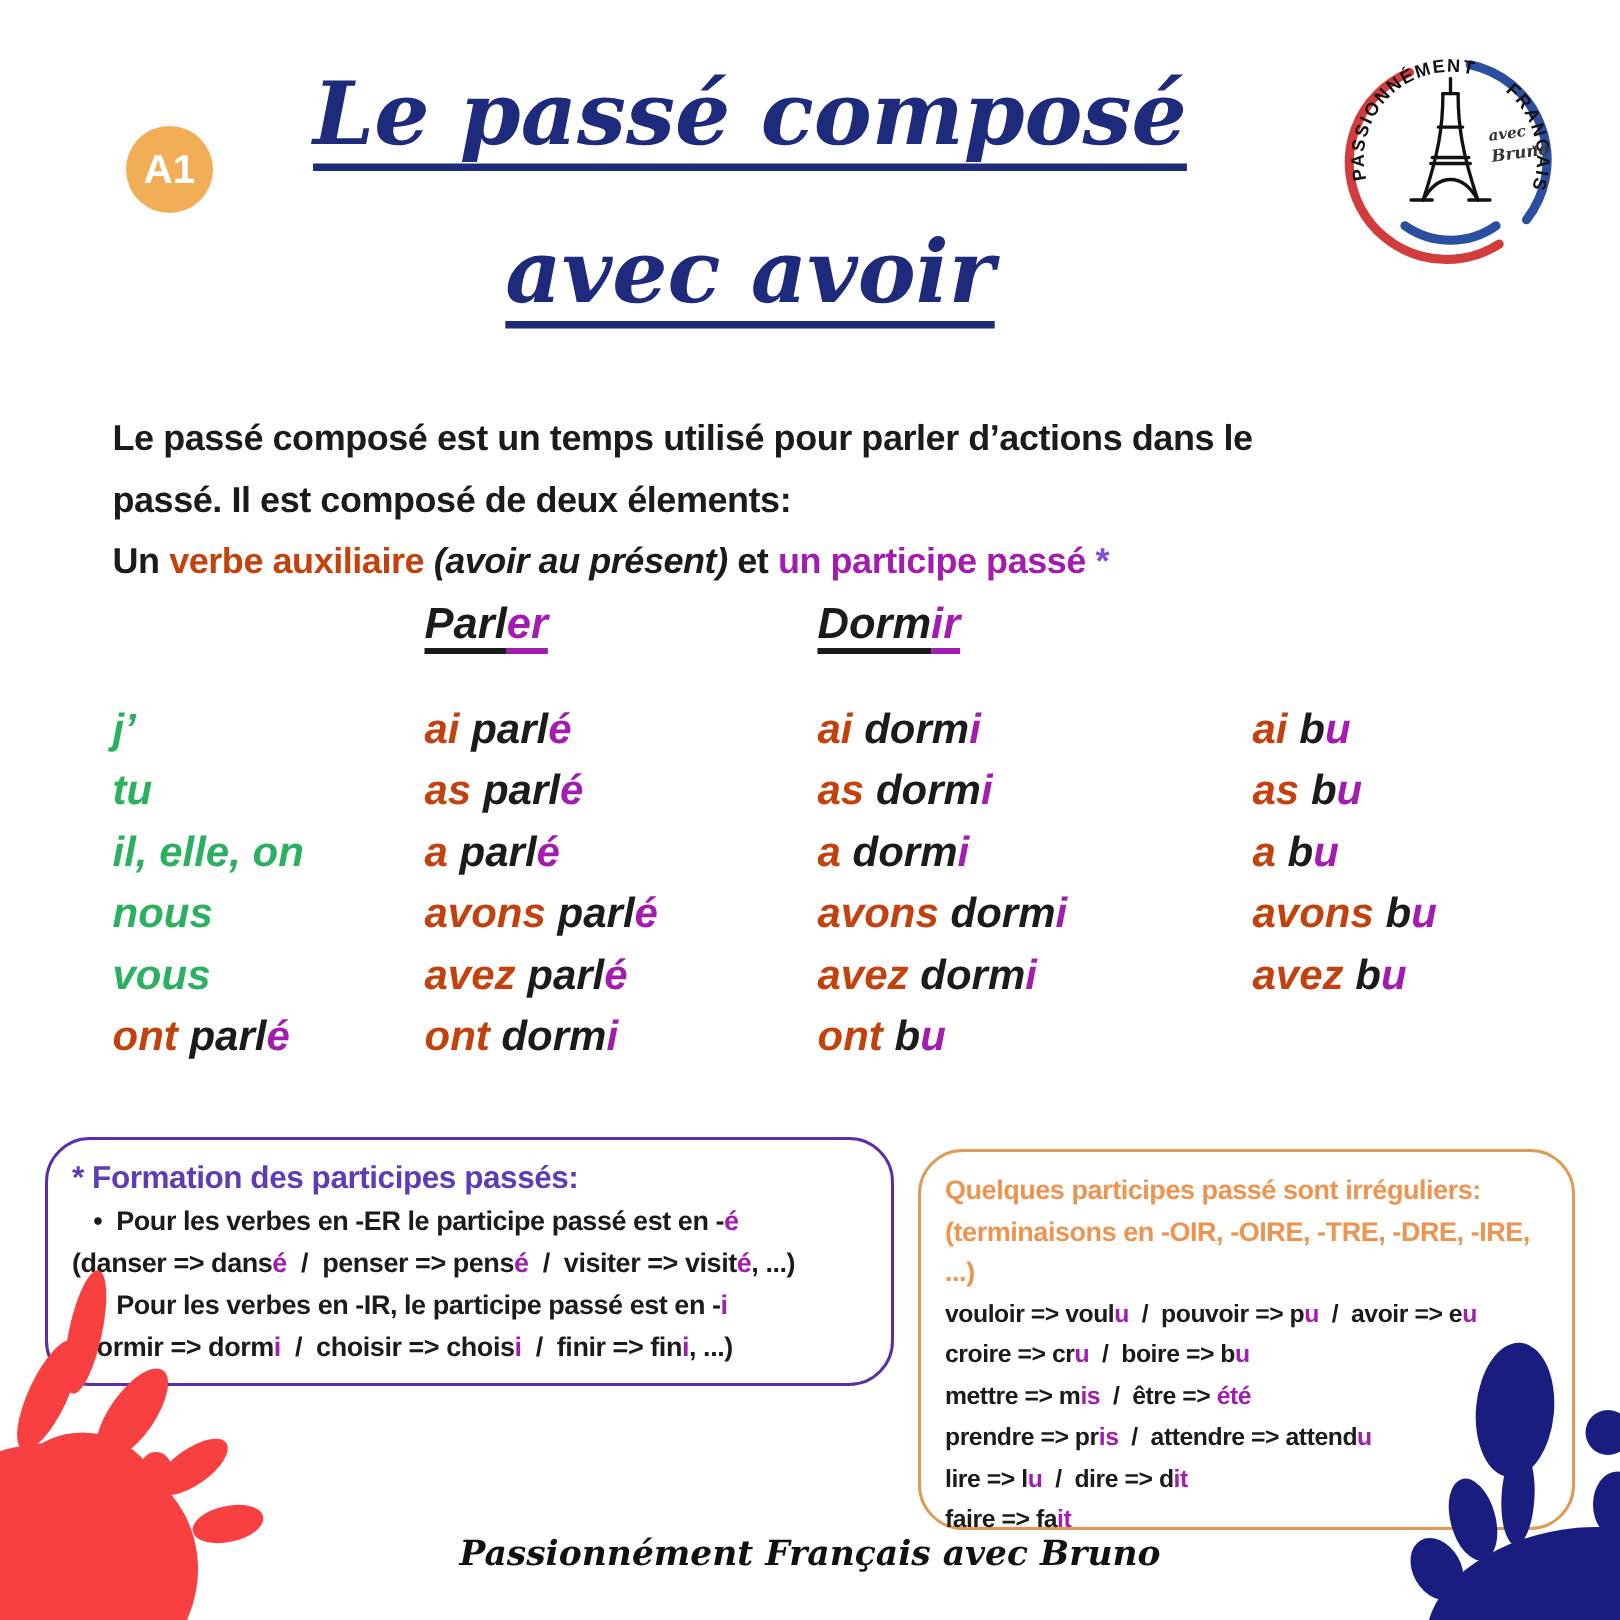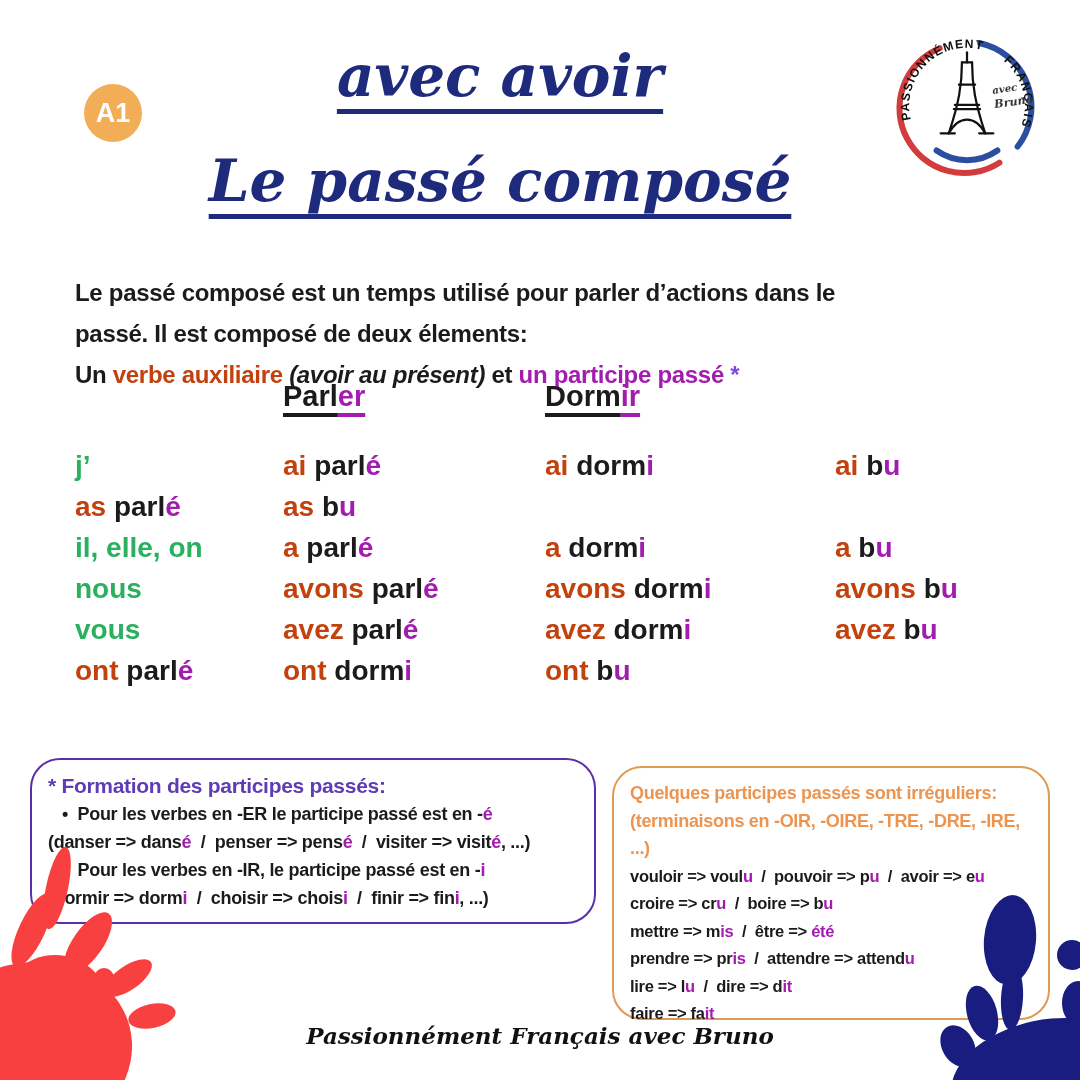--- a/index.html
+++ b/index.html
@@ -18,21 +18,21 @@
   .title-line span{text-decoration:underline;text-decoration-thickness:5px;text-underline-offset:13px;}
 
   
   .logo{position:absolute;left:888px;top:28px;width:158px;height:158px;}
 
   
   .intro{position:absolute;left:75px;top:272px;width:960px;font-size:24px;line-height:41px;letter-spacing:-0.3px;}
   .segline{white-space:pre;}
 
   
-  .conj{position:absolute;left:75px;top:380px;}
+  .conj{position:absolute;left:75px;top:400px;font-style:italic;}
   .conj-header{display:grid;grid-template-columns:208px 262px 290px 180px;font-size:29px;margin-bottom:32px;}
   .conj-row{display:grid;grid-template-columns:208px 262px 290px 180px;font-size:28px;height:41px;align-items:center;}
   .pronoun{color:#2ab05f;}
   .verb-header span{text-decoration:underline;text-decoration-thickness:3.5px;text-underline-offset:7px;}
 
   .seg-black{color:#1b1b1b;}
   .seg-red{color:#a21caf;}
   .seg-teal{color:#c2410c;}
   .seg-italic{color:#1b1b1b;font-style:italic;}
   .seg-violet{color:#7d4be0;}
@@ -55,22 +55,22 @@
   .splash-blue{position:absolute;left:900px;top:878px;width:180px;height:202px;}
 </style>
 </head>
 <body>
 
 <div class="page">
 
   <div class="badge">A1</div>
 
   <div class="title">
+    <div class="title-line"><span>Le passé composé</span></div>
     <div class="title-line"><span>avec avoir</span></div>
-    <div class="title-line"><span>Le passé composé</span></div>
   </div>
 
   <div class="logo">
     <svg width="158" height="158" viewBox="0 0 156 156">
       <path d="M51,20 A64,64 0 1 0 110,133" fill="none" stroke="#d23c3c" stroke-width="6" stroke-linecap="round"></path>
       <path d="M91,15 A64,64 0 0 1 128,117" fill="none" stroke="#2b4fa0" stroke-width="6" stroke-linecap="round"></path>
       <path d="M48,121 A52,52 0 0 0 108,121" fill="none" stroke="#2b4fa0" stroke-width="6" stroke-linecap="round"></path>
       <path id="arcTop" d="M26,100 A57,57 0 1 1 130,100" fill="none"></path>
       <text font-family="Liberation Sans, sans-serif" font-size="12" font-weight="bold" fill="#111" letter-spacing="1.2">
         <textPath href="#arcTop" startOffset="10">PASSIONNÉMENT</textPath>
@@ -109,21 +109,23 @@
       <div class="verb-header segline"><span class="seg-black">Parl</span><span class="seg-red">er</span></div>
       <div class="verb-header segline"><span class="seg-black">Dorm</span><span class="seg-red">ir</span></div>
     </div>
     <div class="conj-row">
       <div class="pronoun">j’</div>
       <div class="segline"><span class="seg-teal">ai </span><span class="seg-black">parl</span><span class="seg-red">é</span></div>
       <div class="segline"><span class="seg-teal">ai </span><span class="seg-black">dorm</span><span class="seg-red">i</span></div>
       <div class="segline"><span class="seg-teal">ai </span><span class="seg-black">b</span><span class="seg-red">u</span></div>
     </div>
     <div class="conj-row">
+      <div class="pronoun">tu</div>
       <div class="segline"><span class="seg-teal">as </span><span class="seg-black">parl</span><span class="seg-red">é</span></div>
+      <div class="segline"><span class="seg-teal">as </span><span class="seg-black">dorm</span><span class="seg-red">i</span></div>
       <div class="segline"><span class="seg-teal">as </span><span class="seg-black">b</span><span class="seg-red">u</span></div>
     </div>
     <div class="conj-row">
       <div class="pronoun">il, elle, on</div>
       <div class="segline"><span class="seg-teal">a </span><span class="seg-black">parl</span><span class="seg-red">é</span></div>
       <div class="segline"><span class="seg-teal">a </span><span class="seg-black">dorm</span><span class="seg-red">i</span></div>
       <div class="segline"><span class="seg-teal">a </span><span class="seg-black">b</span><span class="seg-red">u</span></div>
     </div>
     <div class="conj-row">
       <div class="pronoun">nous</div>
@@ -146,21 +148,21 @@
 
   <div class="box purple-box">
     <div class="box-title">* Formation des participes passés:</div>
     <div class="segline"><span class="seg-black">   •  Pour les verbes en -ER le participe passé est en -</span><span class="seg-red">é</span></div>
     <div class="segline"><span class="seg-black">(danser =&gt; dans</span><span class="seg-red">é</span><span class="seg-black">  /  penser =&gt; pens</span><span class="seg-red">é</span><span class="seg-black">  /  visiter =&gt; visit</span><span class="seg-red">é</span><span class="seg-black">, ...)</span></div>
     <div class="segline"><span class="seg-black">   •  Pour les verbes en -IR, le participe passé est en -</span><span class="seg-red">i</span></div>
     <div class="segline"><span class="seg-black">(dormir =&gt; dorm</span><span class="seg-red">i</span><span class="seg-black">  /  choisir =&gt; chois</span><span class="seg-red">i</span><span class="seg-black">  /  finir =&gt; fin</span><span class="seg-red">i</span><span class="seg-black">, ...)</span></div>
   </div>
 
   <div class="box orange-box">
-    <div class="box-title">Quelques participes passés sont irréguliers:</div>
+    <div class="box-title">Quelques participes passé sont irréguliers:</div>
     <div class="box-title">(terminaisons en -OIR, -OIRE, -TRE, -DRE, -IRE, ...)</div>
     <div class="segline"><span class="seg-black">vouloir =&gt; voul</span><span class="seg-red">u</span><span class="seg-black">  /  pouvoir =&gt; p</span><span class="seg-red">u</span><span class="seg-black">  /  avoir =&gt; e</span><span class="seg-red">u</span></div>
     <div class="segline"><span class="seg-black">croire =&gt; cr</span><span class="seg-red">u</span><span class="seg-black">  /  boire =&gt; b</span><span class="seg-red">u</span></div>
     <div class="segline"><span class="seg-black">mettre =&gt; m</span><span class="seg-red">is</span><span class="seg-black">  /  être =&gt; </span><span class="seg-red">été</span></div>
     <div class="segline"><span class="seg-black">prendre =&gt; pr</span><span class="seg-red">is</span><span class="seg-black">  /  attendre =&gt; attend</span><span class="seg-red">u</span></div>
     <div class="segline"><span class="seg-black">lire =&gt; l</span><span class="seg-red">u</span><span class="seg-black">  /  dire =&gt; d</span><span class="seg-red">it</span></div>
     <div class="segline"><span class="seg-black">faire =&gt; fa</span><span class="seg-red">it</span></div>
   </div>
 
   <div class="footer">Passionnément Français avec Bruno</div>

